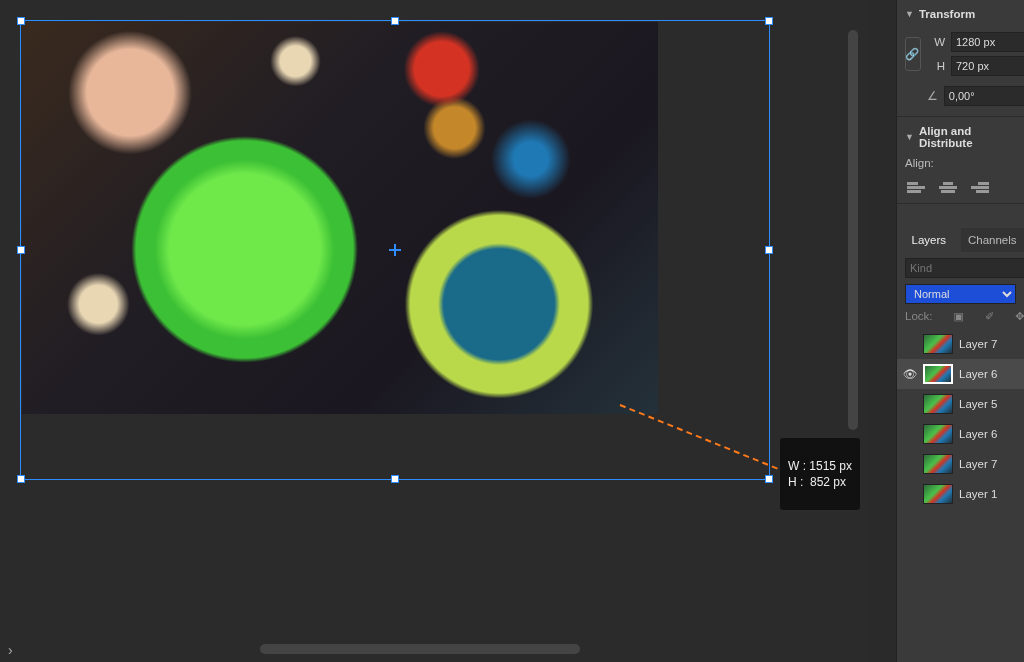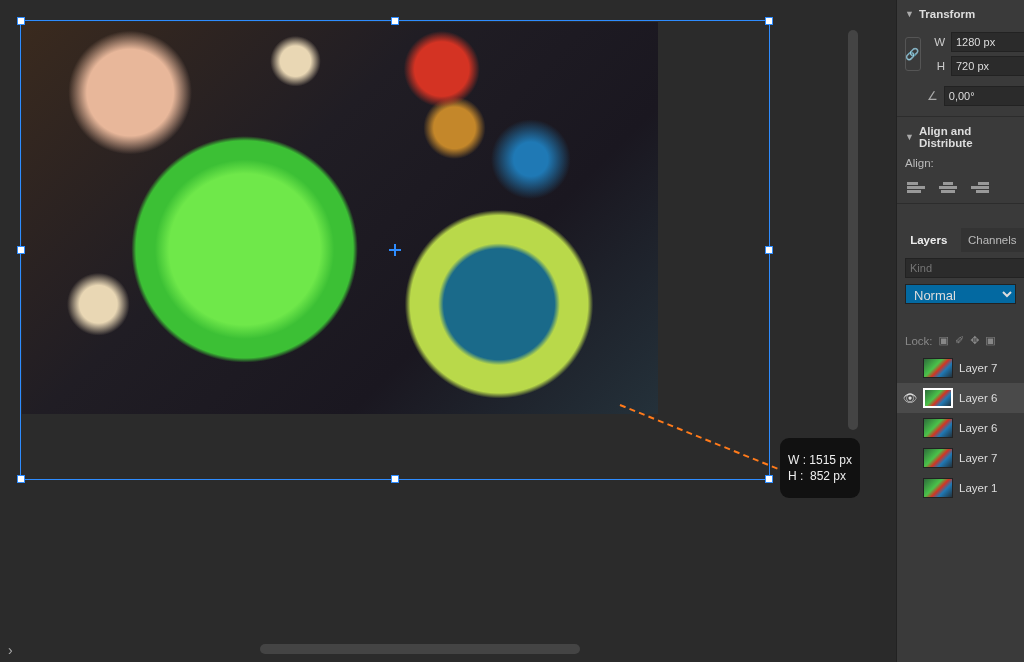--- a/index.html
+++ b/index.html
@@ -31,22 +31,22 @@
                  radial-gradient(circle at 75% 72%, #1a6a8a 0 10%, #b9d94a 11% 16%, transparent 17%),
                  radial-gradient(circle at 68% 27%, #c4872a 0 4%, transparent 6%),
                  radial-gradient(circle at 43% 10%, #e9d7b4 0 3%, transparent 5%),
                  radial-gradient(circle at 17% 18%, #e8b79a 0 7%, transparent 10%),
                  radial-gradient(circle at 12% 72%, #e9d7b4 0 3%, transparent 5%),
                  linear-gradient(135deg,#3a2a1e,#201d24 40%,#1a1720 70%,#24313a); }
 
   
   .drag-line { position:absolute; left:620px; top:404px; width:180px; height:0;
                border-top:2px dashed #ff7a1a; transform:rotate(22deg); transform-origin:left center; }
-  .size-tooltip { position:absolute; left:780px; top:438px; background:#111; color:#eee; padding:14px 8px;
-                  border-radius:9px; font-size:12px; line-height:1.35; white-space:pre; }
+  .size-tooltip { position:absolute; left:780px; top:438px; background:#111; color:#eee; padding:20px 8px;
+                  border-radius:3px; font-size:12px; line-height:1.35; white-space:pre; }
 
   
   .panel { position:absolute; right:0; top:0; width:128px; height:662px; background:#3a3a3a;
            border-left:1px solid #222; display:flex; flex-direction:column; font-size:11.5px; }
   .section { border-bottom:1px solid #2c2c2c; padding:8px 8px 10px 8px; }
   .section-header { display:flex; align-items:center; gap:5px; color:#ddd; font-weight:600; margin-bottom:8px; cursor:pointer; }
   .disclosure { font-size:9px; color:#aaa; }
   .wh-row { display:flex; align-items:center; gap:6px; margin:4px 0; }
   .wh-label { width:14px; text-align:right; color:#ccc; }
   .num-input { flex:1; background:#2b2b2b; border:1px solid #222; color:#ddd; padding:2px 4px; height:20px; font-size:11px; }
@@ -54,26 +54,26 @@
   .angle-row { display:flex; align-items:center; gap:6px; margin-top:6px; padding-left:22px; }
   .angle-icon { font-size:12px; color:#aaa; }
   .align-label { color:#bbb; margin:6px 0 8px 0; }
   .align-row { display:flex; gap:14px; padding-left:2px; }
   .align-btn { width:18px; height:16px; display:flex; flex-direction:column; justify-content:flex-end; gap:1px; cursor:pointer; }
   .align-btn span { display:block; background:#999; height:3px; }
 
   
   .tabs { display:flex; gap:0; background:#333; }
   .tab { flex:1; padding:6px 0; text-align:center; color:#bbb; cursor:pointer; }
-  .tab.active { background:#3a3a3a; color:#eee;font-weight:bold; }
+  .tab.active { background:#3a3a3a; color:#eee; }
   .layer-controls { padding:6px 8px; display:flex; flex-direction:column; gap:6px; }
   .kind-row { display:flex; gap:4px; align-items:flex-end; }
   .kind-search { flex:1; background:#2b2b2b; border:1px solid #222; color:#888; height:20px; padding:2px 4px; font-size:11px; }
-  .blend-select { background:#0369a1; border:1px solid #222; color:#ddd; height:20px; padding:2px 4px; font-size:13px; width:100%; }
-  .lock-row { display:flex; align-items:center; gap:6px; color:#888;margin-top:24px; }
+  .blend-select { background:#1d4ed8; border:1px solid #222; color:#ddd; height:20px; padding:2px 4px; font-size:11px; width:100%; }
+  .lock-row { display:flex; gap:21px; color:#888; }
   .lock-row .ico { font-size:11px; cursor:pointer; }
   .layer-list { overflow-y:auto; }
   .layer-item { display:flex; align-items:center; gap:6px; padding:4px 6px; height:30px; cursor:pointer; }
   .layer-item.selected { background:#4a4a4a; }
   .vis-box { width:14px; height:14px; display:flex; align-items:center; justify-content:center; color:#ddd; }
   .thumb { width:30px; height:20px; background:linear-gradient(135deg,#2d6b3a,#4ac24a 40%,#d43323 55%,#1f79b5 70%,#24313a); border:1px solid #222; }
   .layer-item.selected .thumb { border:2px solid #fff; }
   .layer-name { color:#ddd; font-size:11.5px; }
 </style>
 </head>
@@ -190,20 +190,25 @@
       <div class="layer-item selected">
         <div class="vis-box">
           <span>👁</span>
         </div>
         <div class="thumb"></div>
         <div class="layer-name">Layer 6</div>
       </div>
       <div class="layer-item">
         <div class="vis-box"></div>
         <div class="thumb"></div>
+        <div class="layer-name">Layer 5</div>
+      </div>
+      <div class="layer-item">
+        <div class="vis-box"></div>
+        <div class="thumb"></div>
         <div class="layer-name">Layer 6</div>
       </div>
       <div class="layer-item">
         <div class="vis-box"></div>
         <div class="thumb"></div>
         <div class="layer-name">Layer 7</div>
       </div>
       <div class="layer-item">
         <div class="vis-box"></div>
         <div class="thumb"></div>

